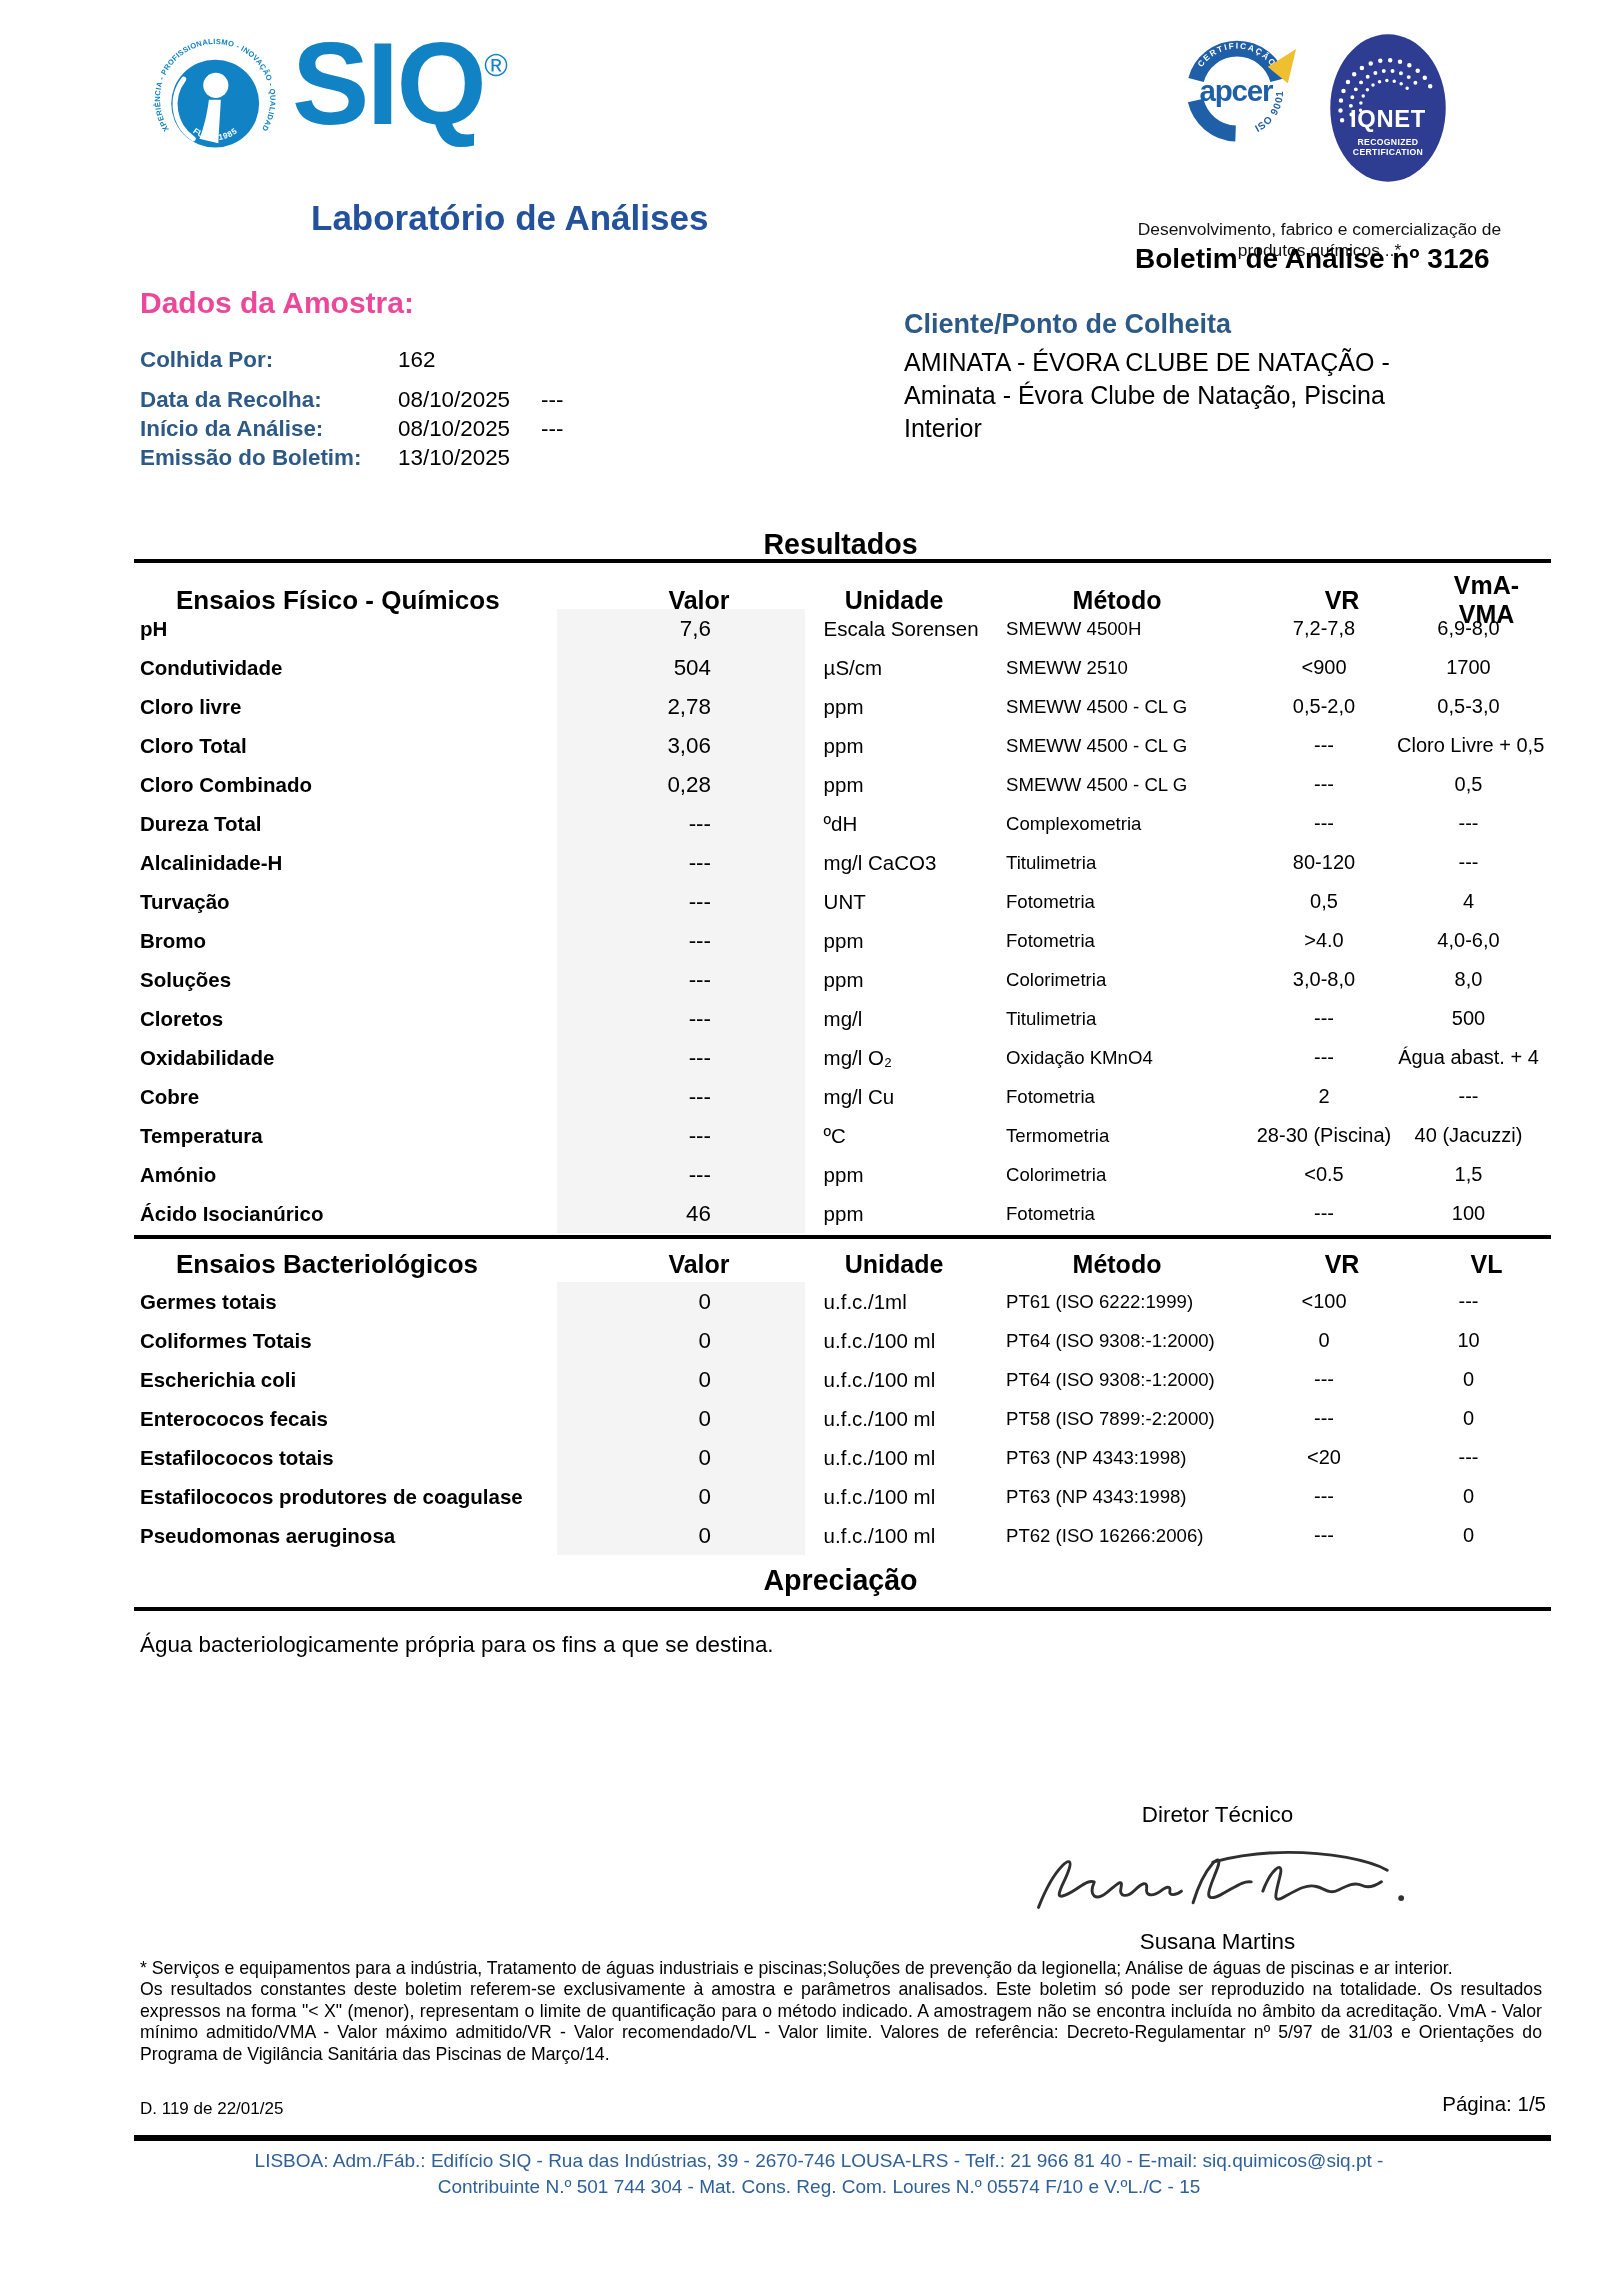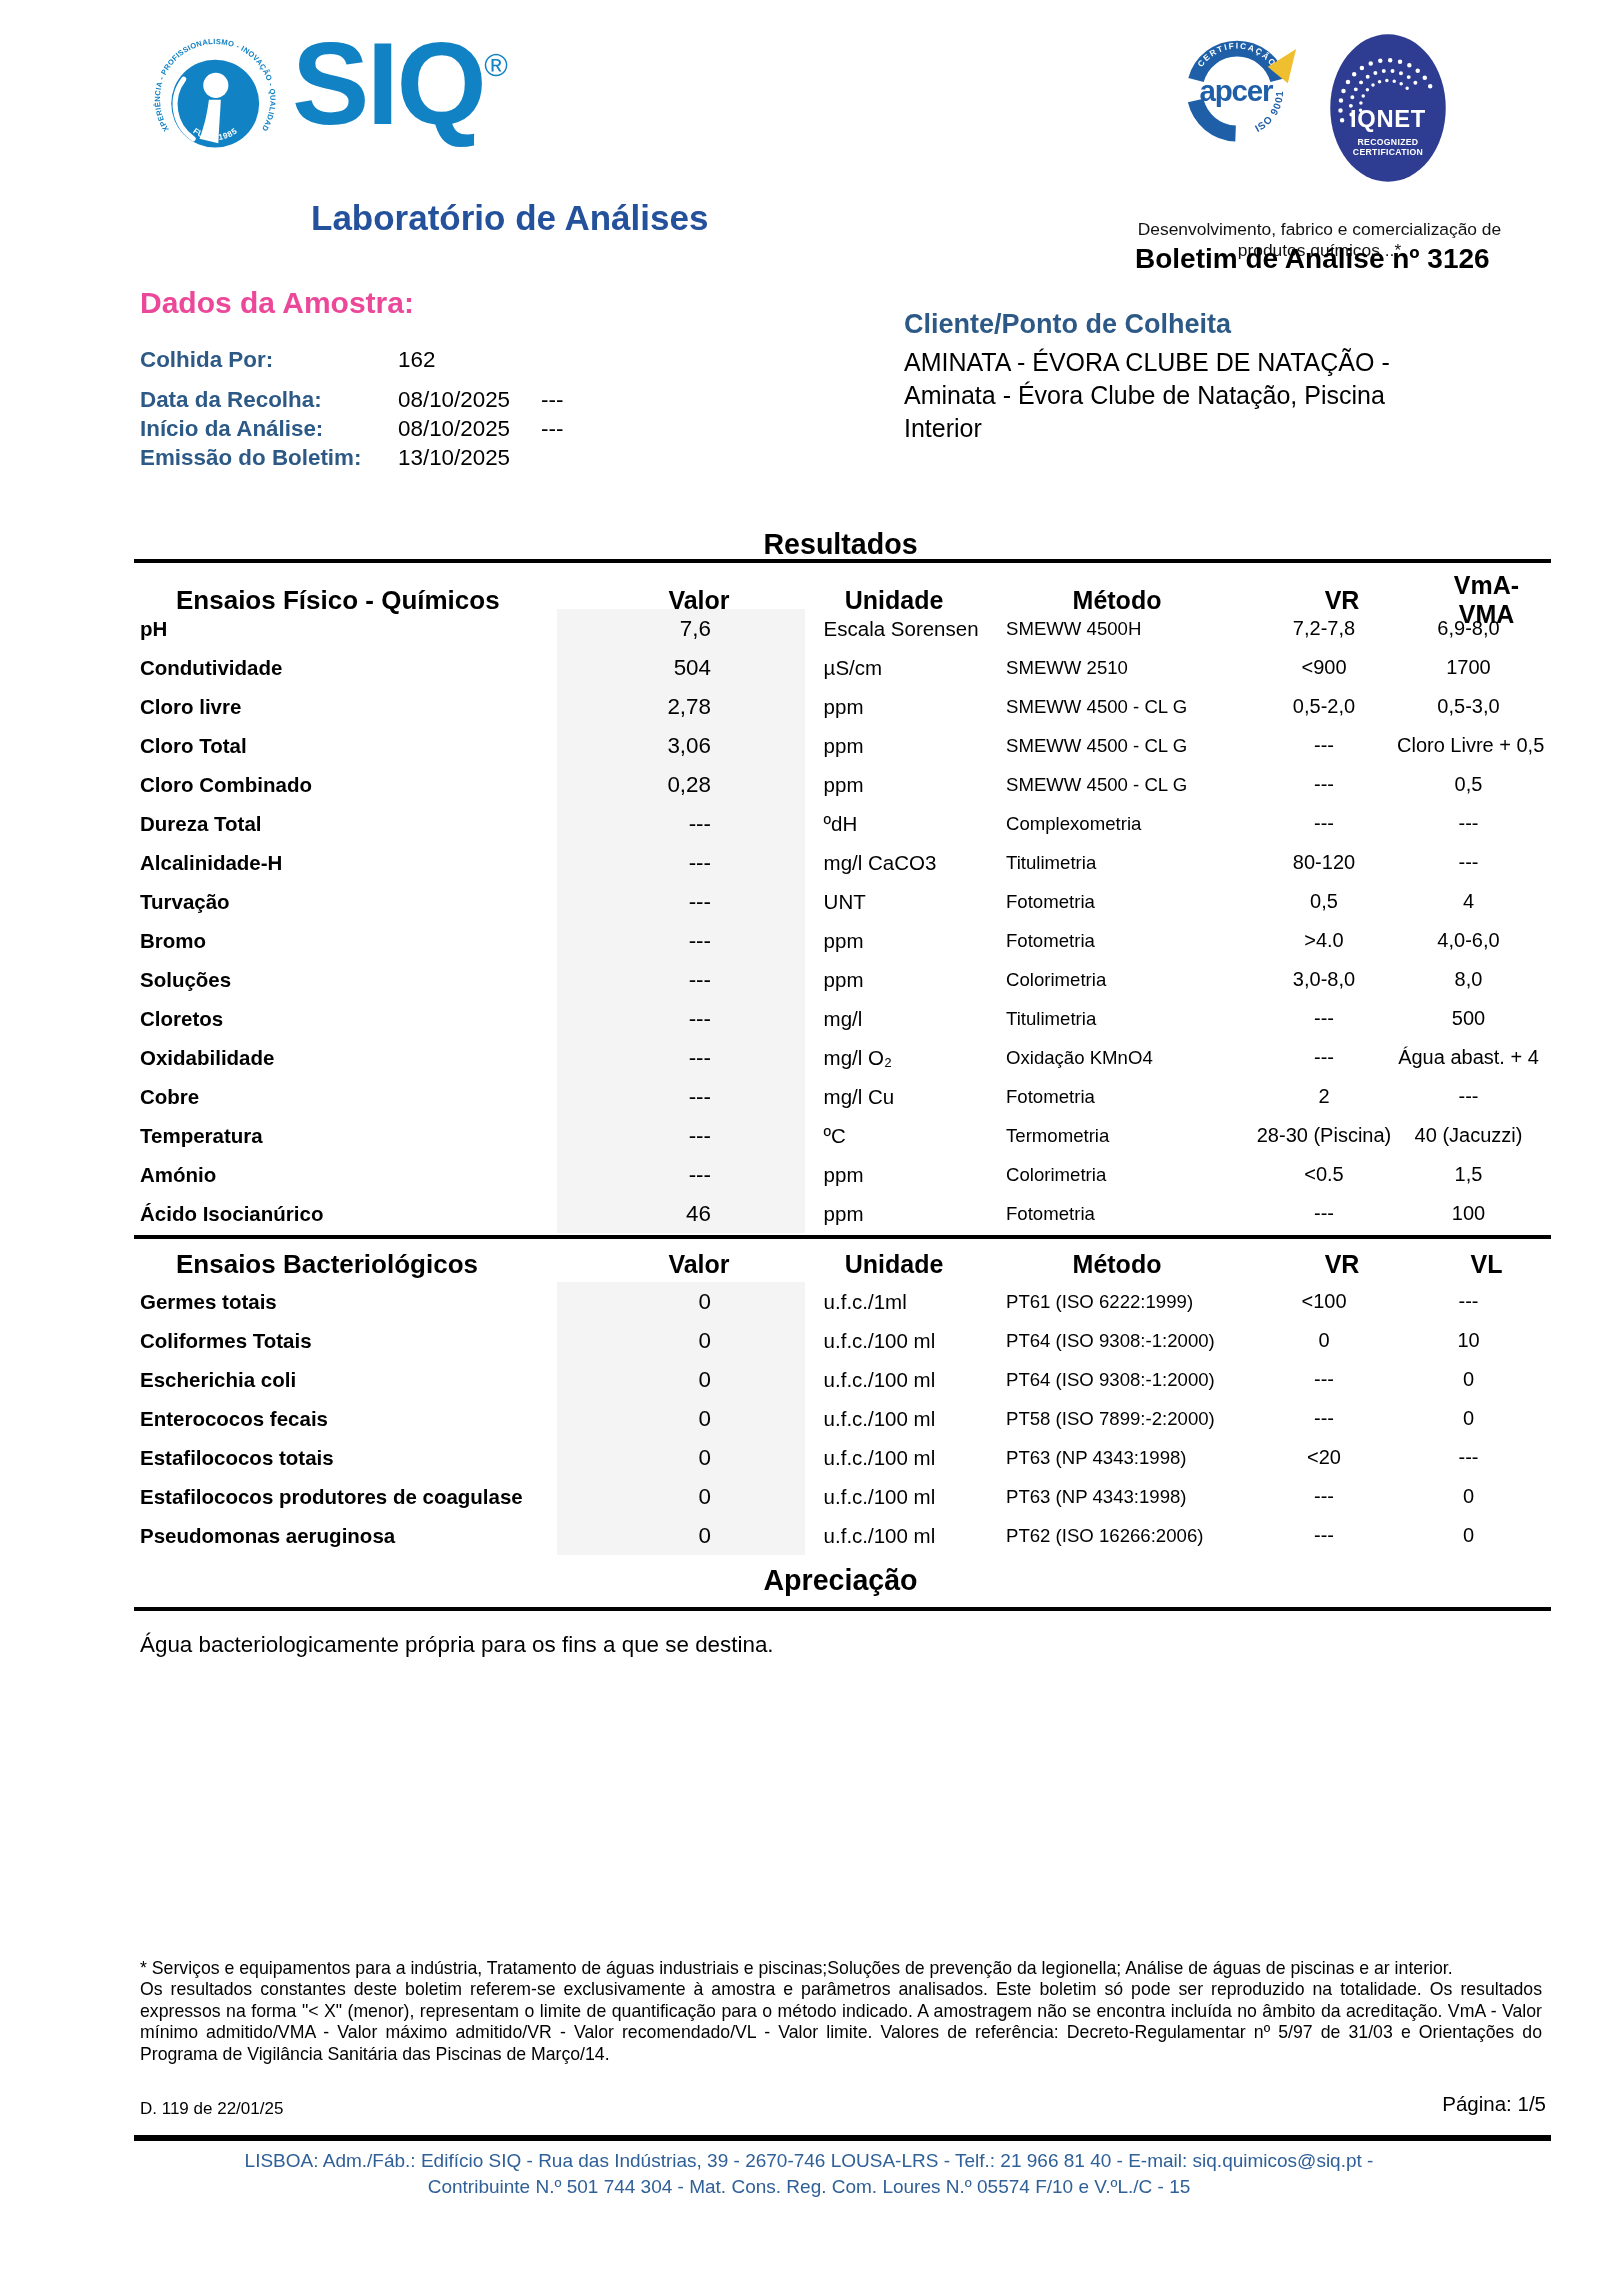--- a/index.html
+++ b/index.html
@@ -72,21 +72,21 @@
   #sig-block{left:907px;top:1802px;width:621px;text-align:center;}
   #sig-role{font-size:22.4px;}
   #sig-svg{width:447px;height:93px;margin:5px auto 0 auto;display:block;}
   #sig-name{font-size:22.4px;margin-top:2.5px;}
 
   
   #footnotes{left:140px;top:1958px;width:1402px;font-size:17.7px;line-height:21.4px;color:#000;}
   #footnote-rest{text-align:justify;}
   #doc-code{left:140px;top:2099px;font-size:17px;}
   #page-num{left:1304px;top:2092px;width:242px;text-align:right;font-size:20.5px;}
-  #footer-address{left:138px;top:2148px;width:1342px;text-align:center;font-size:19px;line-height:25.5px;color:#2F6098;}
+  #footer-address{left:148px;top:2148px;width:1342px;text-align:center;font-size:19px;line-height:25.5px;color:#2F6098;}
 </style>
 </head>
 <body>
 
 <div id="page">
 
   <svg id="siq-emblem" class="abs" viewBox="0 0 215 215">
     <defs>
       <path id="siq-ring-path" d="M34.9,157.5 A88,88 0 1 1 179.1,157.5" fill="none"></path>
       <path id="siq-fund-path" d="M59.5,147.3 A58,58 0 0 0 154.5,147.3" fill="none"></path>
@@ -387,20 +387,33 @@
     <div class="c metodo">PT62 (ISO 16266:2006)</div>
     <div class="c vr">---</div>
     <div class="c vma">0</div>
   </div>
     </div>
 
   <div id="appraisal-title" class="abs">Apreciação</div>
   <div id="rule-apr" class="abs rule"></div>
   <div id="appraisal-text" class="abs">Água bacteriologicamente própria para os fins a que se destina.</div>
 
+  <div id="sig-block" class="abs">
+    <div id="sig-role">Diretor Técnico</div>
+    <svg id="sig-svg" viewBox="0 0 720 160">
+      <g stroke="#2f2f2f" stroke-width="5" fill="none" stroke-linecap="round" stroke-linejoin="round">
+        <path d="M52,128 C80,56 116,30 104,64 C96,88 74,118 100,106 C122,96 134,80 148,84 C138,108 150,118 170,102 C186,90 198,76 194,94 C190,110 204,112 218,98 C230,86 240,82 238,96 C236,108 248,110 262,100 C272,92 280,90 278,100 C276,108 288,108 298,100"></path>
+        <path d="M318,120 C338,54 372,28 360,60 C348,92 330,124 366,106 C392,92 404,82 418,84"></path>
+        <path d="M438,100 C452,62 474,46 468,72 C460,106 452,124 478,108 C500,96 514,88 530,92 C546,96 552,106 568,98 C584,90 596,84 608,90 C618,95 630,92 642,84"></path>
+        <path d="M352,50 C420,32 500,28 582,42 C614,48 638,56 652,64"></path>
+        <circle cx="676" cy="112" r="5" fill="#2f2f2f" stroke="none"></circle>
+      </g>
+    </svg>
+    <div id="sig-name">Susana Martins</div>
+  </div>
 
   <div id="footnotes" class="abs">
     <div id="footnote-line1">* Serviços e equipamentos para a indústria, Tratamento de águas industriais e piscinas;Soluções de prevenção da legionella; Análise de águas de piscinas e ar interior.</div>
     <div id="footnote-rest">Os resultados constantes deste boletim referem-se exclusivamente à amostra e parâmetros analisados. Este boletim só pode ser reproduzido na totalidade. Os resultados expressos na forma "&lt; X" (menor), representam o limite de quantificação para o método indicado. A amostragem não se encontra incluída no âmbito da acreditação. VmA - Valor mínimo admitido/VMA - Valor máximo admitido/VR - Valor recomendado/VL - Valor limite. Valores de referência: Decreto-Regulamentar nº 5/97 de 31/03 e Orientações do Programa de Vigilância Sanitária das Piscinas de Março/14.</div>
   </div>
 
   <div id="doc-code" class="abs">D. 119 de 22/01/25</div>
   <div id="page-num" class="abs">Página: 1/5</div>
 
   <div id="rule-footer" class="abs rule"></div>

